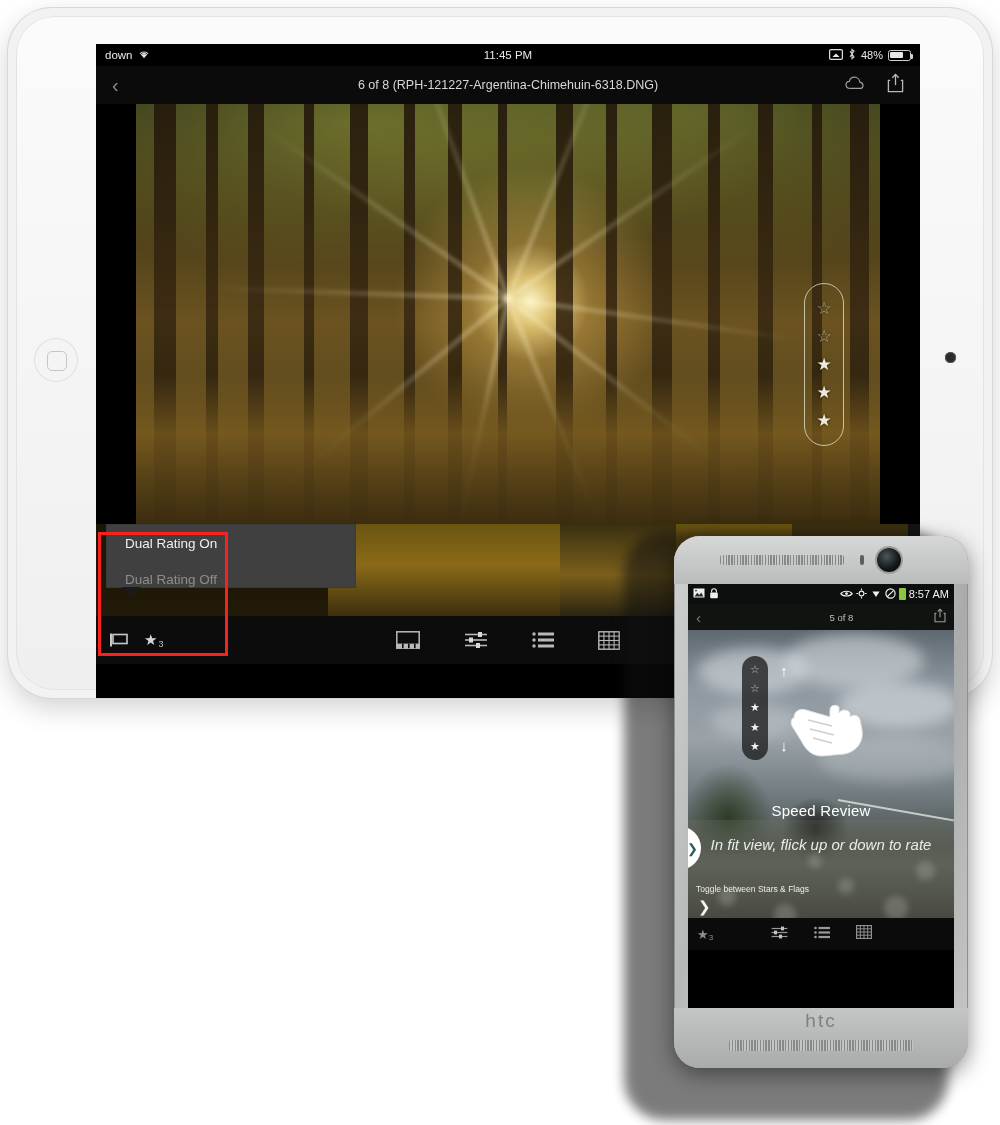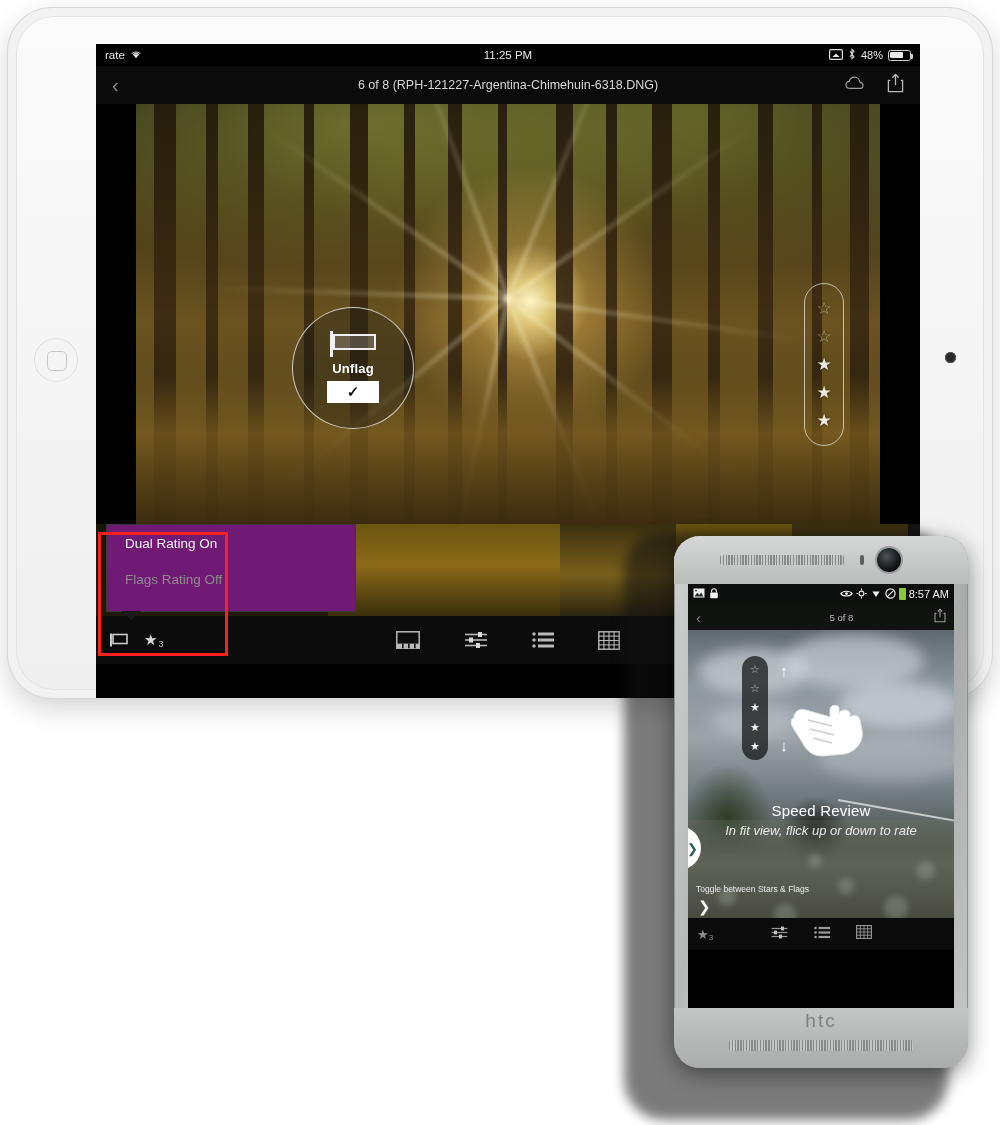--- a/index.html
+++ b/index.html
@@ -163,21 +163,21 @@
   }
   #tb-left { position:absolute; left:14px; display:flex; align-items:center; gap:16px; }
   #tb-center { margin:0 auto; display:flex; align-items:center; gap:44px; }
   .tb-ico { color:#b9b9b9; display:inline-flex; align-items:center; }
   .star-count { color:#d6d6d6; font-size:15px; display:inline-flex; align-items:flex-end; gap:1px; }
   .star-count sub { font-size:9px; color:#bdbdbd; }
 
   
   #dual-popup {
     position: absolute; left: 10px; top: 8px;
-    width: 250px; height: 88px; background: #701a75;
+    width: 250px; height: 64px; background: #404040;
     border: 1px solid #3a3a3a;
     padding: 12px 18px 0 18px;
   }
   #dual-popup .opt { font-size: 13.5px; line-height: 1; margin-bottom: 22px; }
   #dual-popup .opt.on { color: #efefef; }
   #dual-popup .opt.off { color: #8d8d8d; }
   #dual-popup::after {
     content:""; position:absolute; left: 14px; bottom: -9px;
     width:0; height:0; border-left:10px solid transparent; border-right:10px solid transparent;
     border-top: 9px solid #1b1b1b;
@@ -308,21 +308,21 @@
     color:#fff; font-size: 15px; z-index: 10;
   }
   #hand-cursor {
     position:absolute; left: 98px; top: 50px; width: 86px; height: 78px; z-index: 11;
   }
 
   #speed-block {
     position:absolute; left:0; right:0; top: 172px; text-align:center; z-index:9; color:#fff;
   }
   #speed-title { font-size: 15px; font-weight: 400; letter-spacing:.2px; }
-  #speed-sub { font-size: 13px; font-style: italic; margin-top: 4px; color:#eaeaea; }
+  #speed-sub { font-size: 15px; font-style: italic; margin-top: 17px; color:#eaeaea; }
   #toggle-hint {
     position:absolute; left: 8px; bottom: 56px; font-size: 8.5px; 
     color:#ededed; z-index:9;
   }
   #chevron-right {
     position:absolute; left: 10px; bottom: 34px; color:#f2f2f2; font-size: 15px; z-index:9;
   }
 
   #phone-toolbar {
     position:absolute; left:0; right:0; bottom:0; height: 32px; background:#0b0b0b;
@@ -340,30 +340,30 @@
 
   <div id="ipad">
     <div id="ipad-inner-bezel"></div>
     <div id="ipad-home"></div>
     <div id="ipad-cam"></div>
 
     <div id="ipad-screen">
 
       <div class="ios-status">
         <div class="left">
-          <span>rate</span>
+          <span>down</span>
           <span class="wifi-glyph">
             <svg width="12" height="10" viewBox="0 0 12 10">
               <path d="M6 9.2 L3.6 6.3 a3.6 3.6 0 0 1 4.8 0 Z" fill="#e9e9e9"></path>
               <path d="M1.9 4.6 a6 6 0 0 1 8.2 0" stroke="#e9e9e9" stroke-width="1.1" fill="none"></path>
               <path d="M3.2 6.0 a4.1 4.1 0 0 1 5.6 0" stroke="#e9e9e9" stroke-width="1.1" fill="none"></path>
             </svg>
           </span>
         </div>
-        <div class="center">11:25 PM</div>
+        <div class="center">11:45 PM</div>
         <div class="right">
           <span>
             <svg width="14" height="11" viewBox="0 0 14 11">
               <rect x="0.6" y="0.6" width="12.8" height="9.8" rx="1.4" fill="none" stroke="#e0e0e0" stroke-width="1.2"></rect>
               <path d="M3.4 8 L7 4.4 L10.6 8 Z" fill="#e9e9e9"></path>
             </svg>
           </span>
           <span>
             <svg width="8" height="12" viewBox="0 0 8 12">
               <path d="M2 3.2 L6 8.8 L4 10.6 V1.4 L6 3.2 L2 8.8" stroke="#dcdcdc" stroke-width="1.1" fill="none"></path>
@@ -419,28 +419,20 @@
           <div class="ray" style="transform:rotate(102deg);"></div>
           <div class="ray" style="transform:rotate(140deg);"></div>
           <div class="ray" style="transform:rotate(182deg);"></div>
           <div class="ray" style="transform:rotate(215deg);"></div>
           <div class="ray" style="transform:rotate(250deg);"></div>
           <div class="ray" style="transform:rotate(292deg);"></div>
           <div class="ray" style="transform:rotate(325deg);"></div>
           <div class="ground"></div>
         </div>
 
-        <div id="unflag-overlay">
-          <div class="flag-ico">
-            <span class="pole"></span>
-              <span class="cloth"></span>
-          </div>
-          <div id="unflag-label">Unflag</div>
-          <div id="unflag-check">✓</div>
-        </div>
 
         <div id="star-capsule">
           <span class="st hollow">☆</span>
           <span class="st hollow">☆</span>
           <span class="st">★</span>
           <span class="st">★</span>
           <span class="st">★</span>
         </div>
       </div>
 
@@ -509,21 +501,21 @@
                   <line x1="1" y1="9.5" x2="21" y2="9.5"></line>
                   <line x1="1" y1="13.9" x2="21" y2="13.9"></line>
               </g>
             </svg>
           </span>
         </div>
 
         <div id="dual-popup-wrap">
           <div id="dual-popup">
             <div class="opt on">Dual Rating On</div>
-            <div class="opt off">Flags Rating Off</div>
+            <div class="opt off">Dual Rating Off</div>
           </div>
         </div>
       </div>
 
     </div>
   </div>
 
   <div id="red-box"></div>
 
   <div id="phone">

